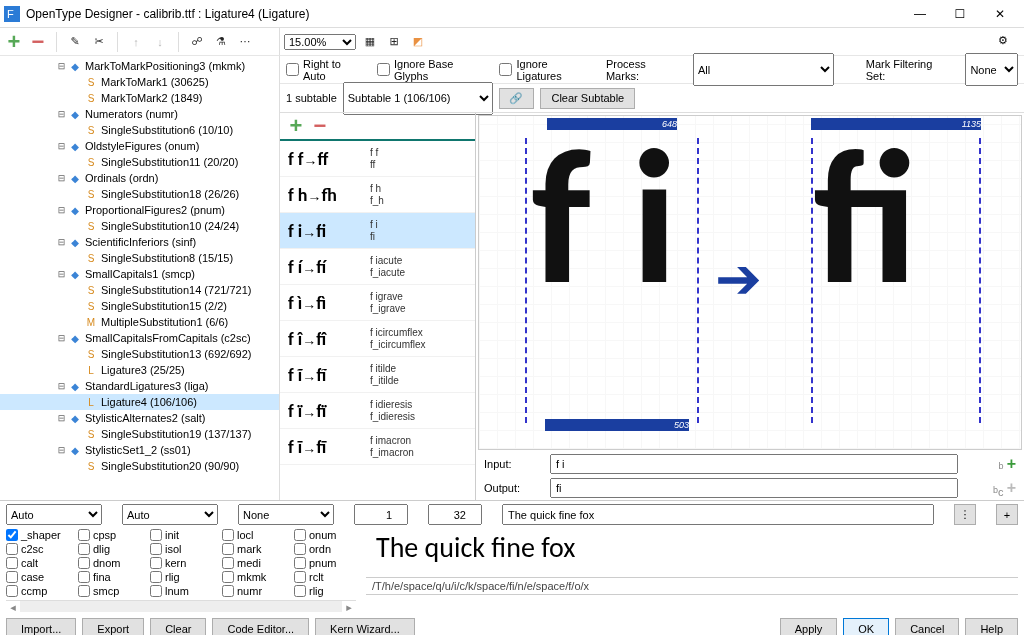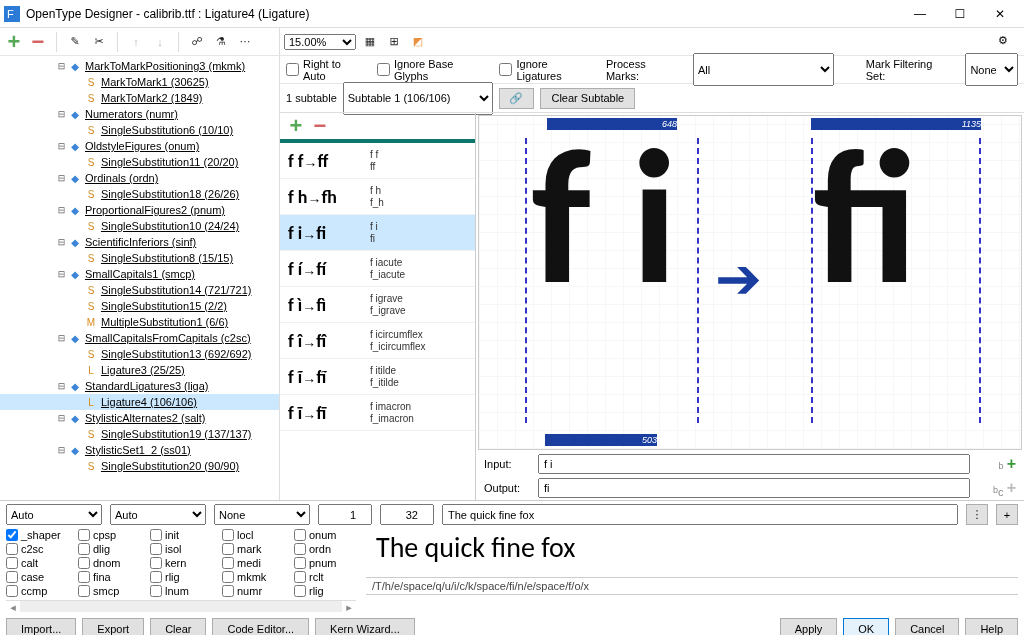--- a/index.html
+++ b/index.html
@@ -13,54 +13,54 @@
 .tbtn { width: 20px; height: 20px; display: flex; align-items: center; justify-content: center; opacity: .85; }
 .plus { color: #3a9a3a; font-size: 22px; font-weight: bold; }
 .minus { color: #c44; font-size: 22px; font-weight: bold; }
 .sep { width: 1px; height: 20px; background: #ddd; margin: 0 4px; }
 .main { display: flex; height: 444px; }
 .tree { width: 280px; border-right: 1px solid #ddd; overflow: hidden; padding: 2px 0; height:100%;}
 .tree-content{overflow-y:auto; height:100%;}
 .tnode { white-space: nowrap; display: flex; align-items: center; height: 16px; padding-left: 6px; }
 .tnode .twist { width: 11px; display: inline-block; text-align: center; color: #666; font-size: 9px; }
 .tnode .ticon { width: 16px; display: inline-flex; justify-content:center; font-size: 10px; }
-.tnode .tlabel { padding-left: 2px; text-decoration: underline; }
+.tnode .tlabel { padding-left: 2px; }
 .tnode.sel { background: #cce8ff; }
 .tnode.ind1 { padding-left: 56px; }
 .tnode.ind2 { padding-left: 72px; }
 .right { flex: 1; display: flex; flex-direction: column; }
 .optrow { height: 28px; display: flex; align-items: center; padding: 0 6px; gap: 16px; border-bottom: 1px solid #e6e6e6;}
 .chk { display: flex; align-items: center; gap: 4px; }
 .chk input { width: 13px; height: 13px; }
 .optrow label { font-size: 11px; }
 .selwide { height: 33px; font-size: 11px; }
 .subrow { height: 28px; display: flex; align-items: center; padding: 0 6px; gap: 6px; }
 .btn { font-size: 11px; height: 21px; padding: 1px 10px; background: #e1e1e1; border: 1px solid #adadad; }
 .workarea { flex: 1; display: flex; border-top: 1px solid #ddd; min-height:0;}
 .leftwork{display:flex;flex-direction:column;width:196px;border-right:1px solid #ccc;}
 .pmrow{height:26px;display:flex;align-items:center;padding:0 6px;gap:4px;}
-.liglist { flex:1; overflow-y: auto; border-top:4px solid #0f766e;}
+.liglist { flex:1; overflow-y: auto; border-top:2px solid #0f766e;}
 .ligrow { display: flex; align-items: center; height: 36px; padding: 0 8px; gap: 10px; border-bottom: 1px solid #f1f1f1;}
 .ligrow.sel { background: #cce8ff; }
 .ligglyph { font: bold 18px Calibri, Arial; min-width:72px;}
 .ligarr{font-size:14px;}
 .lignames { font-size: 10px; color: #333; line-height: 12px; }
 .preview { flex: 1; display: flex; flex-direction: column; }
 .canvas { flex: 1; background: repeating-linear-gradient(90deg,#f7f7f7 0 1px,transparent 1px 18px), repeating-linear-gradient(0deg,#f7f7f7 0 1px,transparent 1px 18px); position: relative; overflow:hidden; border:1px solid #ccc; margin:2px;}
 .glyphbox{position:absolute;border-left:2px dashed #33c;border-right:2px dashed #33c;top:22px;bottom:26px;}
 .hruler{position:absolute;top:2px;left:0;right:0;height:12px;}
 .mark{position:absolute;height:12px;background:#1a3ea0;color:#fff;font-size:9px;line-height:12px;text-align:right;font-style:italic;}
 .bigglyph{position:absolute;font:bold 190px Calibri,Arial;color:#111;line-height:1;}
 .bigarrow{position:absolute;top:130px;left:236px;color:#1a3ea0;font-size:56px;}
-.iorow{display:flex;align-items:center;padding:2px 8px;gap:0;}
+.iorow{display:flex;align-items:center;padding:2px 8px;gap:12px;}
 .iorow .lab{width:54px;}
 .iorow input{flex:1;height:20px;font-size:11px;padding:0 4px;}
 .iorow .micons{width:46px;text-align:right;}
 .botpanel { border-top: 1px solid #ccc; padding: 3px 6px 0 6px; }
-.ctrlrow { display: flex; gap: 8px; align-items: flex-end; margin-bottom: 3px; }
+.ctrlrow { display: flex; gap: 20px; align-items: flex-end; margin-bottom: 3px; }
 .ctrlrow select{height:21px;font-size:11px;}
 .ctrlrow input[type=text]{height:21px;font-size:11px;flex:1;padding:0 4px;}
 .ctrlrow .numbox{width:54px;height:21px;text-align:right;padding:0 14px 0 4px;}
 .featgrid { display: grid; grid-template-columns: repeat(5,70px); gap: 0 2px; float:left; width:350px;}
 .featcell { display: flex; align-items: center; gap: 3px; height: 14px; font-size: 11px;}
 .featcell input{width:12px;height:12px;}
 .sample { font: 28px Calibri, Arial; color: #000; padding: 2px 0 6px 10px; }
 .glyphpath{border-top:1px solid #ccc;border-bottom:1px solid #ccc;padding:2px 6px;font-size:11px;color:#444;margin-top:6px;}
 .footer{display:flex;justify-content:space-between;padding:6px;}
 .footer .left, .footer .right2{display:flex;gap:6px;}
@@ -304,38 +304,42 @@
             </div>
             <div class="ligrow">
               <span class="ligglyph">f î<span class="ligarr">→</span>fî</span>
               <span class="lignames">f icircumflex<br>f_icircumflex</span>
             </div>
             <div class="ligrow">
               <span class="ligglyph">f ĩ<span class="ligarr">→</span>fĩ</span>
               <span class="lignames">f itilde<br>f_itilde</span>
             </div>
             <div class="ligrow">
+              <span class="ligglyph">f ï<span class="ligarr">→</span>fï</span>
+              <span class="lignames">f idieresis<br>f_idieresis</span>
+            </div>
+            <div class="ligrow">
               <span class="ligglyph">f ī<span class="ligarr">→</span>fī</span>
               <span class="lignames">f imacron<br>f_imacron</span>
             </div>
           </div>
       </div>
       <div class="preview">
         <div class="canvas">
           <div class="hruler">
             <div class="mark" style="left:68px;width:130px">648</div>
             <div class="mark" style="left:332px;width:170px">1135</div>
           </div>
           <div class="glyphbox" style="left:46px;width:174px"></div>
           <div class="glyphbox" style="left:332px;width:170px"></div>
           <span class="bigglyph" style="left:52px;top:6px">f</span>
           <span class="bigglyph" style="left:152px;top:6px">i</span>
           <span class="bigarrow">➔</span>
           <span class="bigglyph" style="left:334px;top:6px">ﬁ</span>
-          <div class="mark" style="left:66px;bottom:3px;top:auto;width:112px;height:12px">503</div>
+          <div class="mark" style="left:66px;bottom:18px;top:auto;width:144px;height:12px">503</div>
         </div>
         <div class="iorow">
           <span class="lab">Input:</span>
           <input value="f i" style="">
           <span class="micons"><span style="font-size:9px;color:#888">b</span> <span class="plus" style="font-size:16px">+</span></span>
         </div>
         <div class="iorow">
           <span class="lab">Output:</span>
           <input value="fi" style="">
           <span class="micons"><span style="font-size:9px;color:#888">b<sub>c</sub></span> <span class="plus" style="font-size:16px;color:#bbb">+</span></span>

